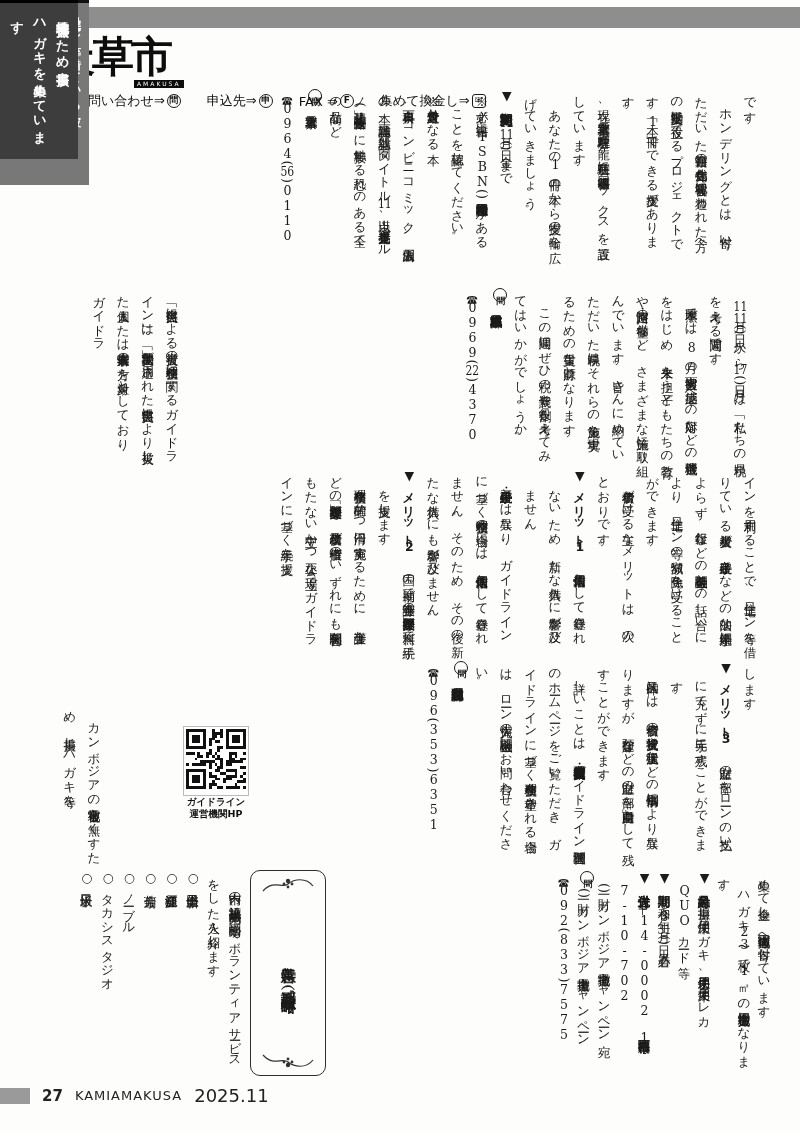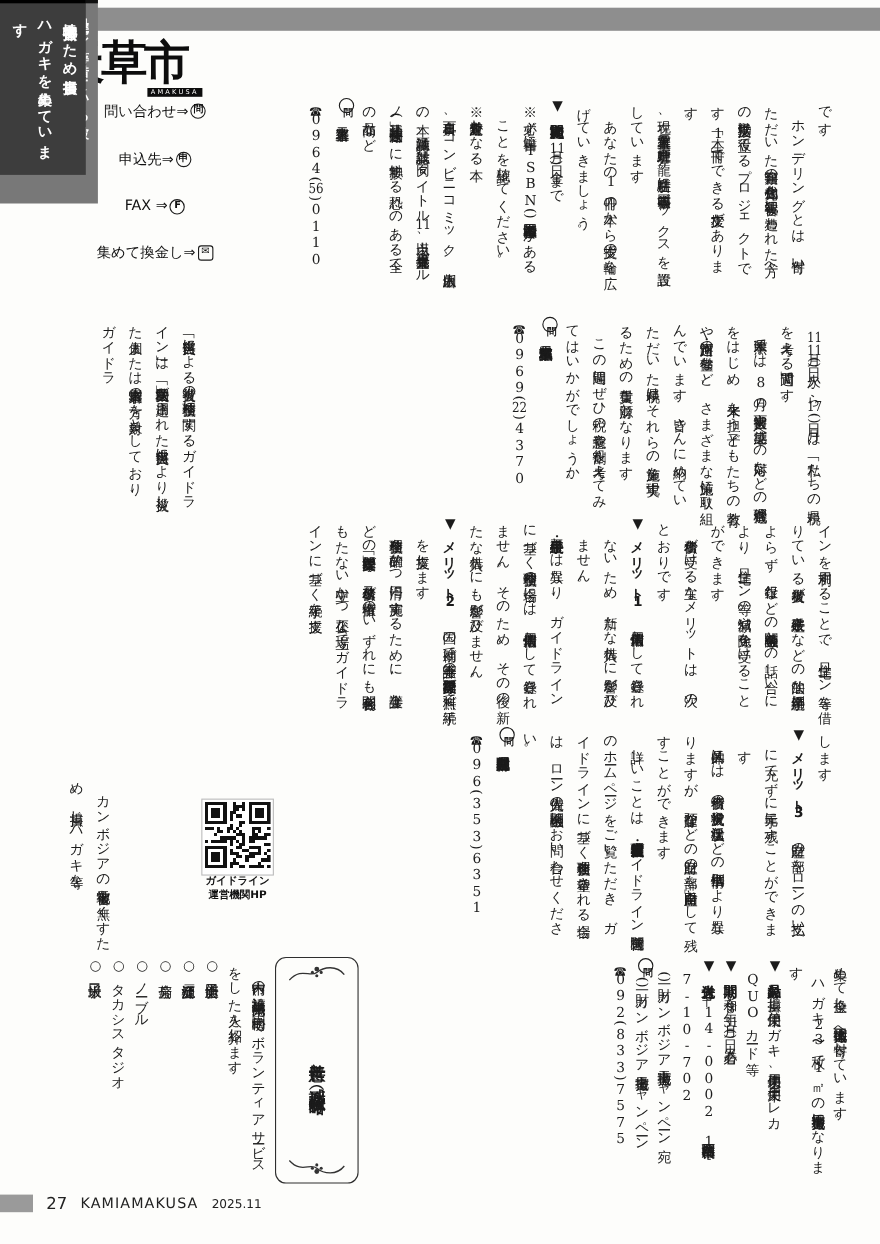--- a/index.html
+++ b/index.html
@@ -11,21 +11,21 @@
 
   
   #logo{position:absolute;left:14px;top:34px;width:200px;height:56px;}
   #logo-text{font-family:"DejaVu Sans","Liberation Sans",sans-serif;font-weight:900;font-size:42px;letter-spacing:-3px;line-height:1.1;color:#0d0d0d;}
   .logo-tag{position:absolute;font-family:"DejaVu Sans",sans-serif;font-size:6px;letter-spacing:2px;color:#fff;background:#0d0d0d;padding:0 3px;line-height:8px;}
   #logo-kami{left:10px;top:40px;}
   #logo-amakusa{left:120px;top:46px;}
 
   
   #legend{position:absolute;left:88px;top:92px;display:flex;gap:26px;align-items:center;
-    font-family:"DejaVu Sans","Liberation Sans",sans-serif;font-size:13px;color:#111;flex-direction:column;}
+    font-family:"DejaVu Sans","Liberation Sans",sans-serif;font-size:13px;color:#111;}
   .leg-item{display:flex;align-items:center;gap:2px;}
 
   
   .bdg{display:inline-block;box-sizing:border-box;width:14px;height:14px;border:1.2px solid #1b1b1b;border-radius:50%;
     font-family:"DejaVu Sans",sans-serif;font-size:9px;font-weight:bold;line-height:11px;text-align:center;vertical-align:middle;}
   .bdg.sq{border-radius:3px;}
   .v .bdg{margin:1px 0 3px;}
 
   
   .v{writing-mode:vertical-rl;text-orientation:mixed;}
@@ -64,23 +64,23 @@
   
   #thanks-box{position:absolute;left:250px;top:870px;width:76px;height:206px;box-sizing:border-box;
     border:1.6px solid #2e2e2e;border-radius:10px;display:flex;flex-direction:column;align-items:center;justify-content:space-between;
     padding:4px 0;background:#fdfdfb;}
   #thanks-text{writing-mode:vertical-rl;font-size:15px;font-weight:bold;letter-spacing:2px;color:#1b1b1b;}
 
   
   #footer{position:absolute;left:0;top:1085px;display:flex;align-items:center;gap:12px;
     font-family:"DejaVu Sans","Liberation Sans",sans-serif;color:#222;}
   #footer-block{display:inline-block;width:30px;height:16px;}
-  #footer-pageno{font-size:15px;}
+  #footer-pageno{font-size:15px;font-weight:bold;}
   #footer-brand{font-size:13px;font-weight:normal;letter-spacing:1px;}
-  #footer-issue{font-size:11px;}
+  #footer-issue{font-size:18px;}
 </style>
 </head>
 <body>
 
 <div id="page">
 
   <div id="top-bar" style="background: rgb(142, 142, 142);"></div>
 
   <div id="logo">
     <div id="logo-text">上天草市</div>

